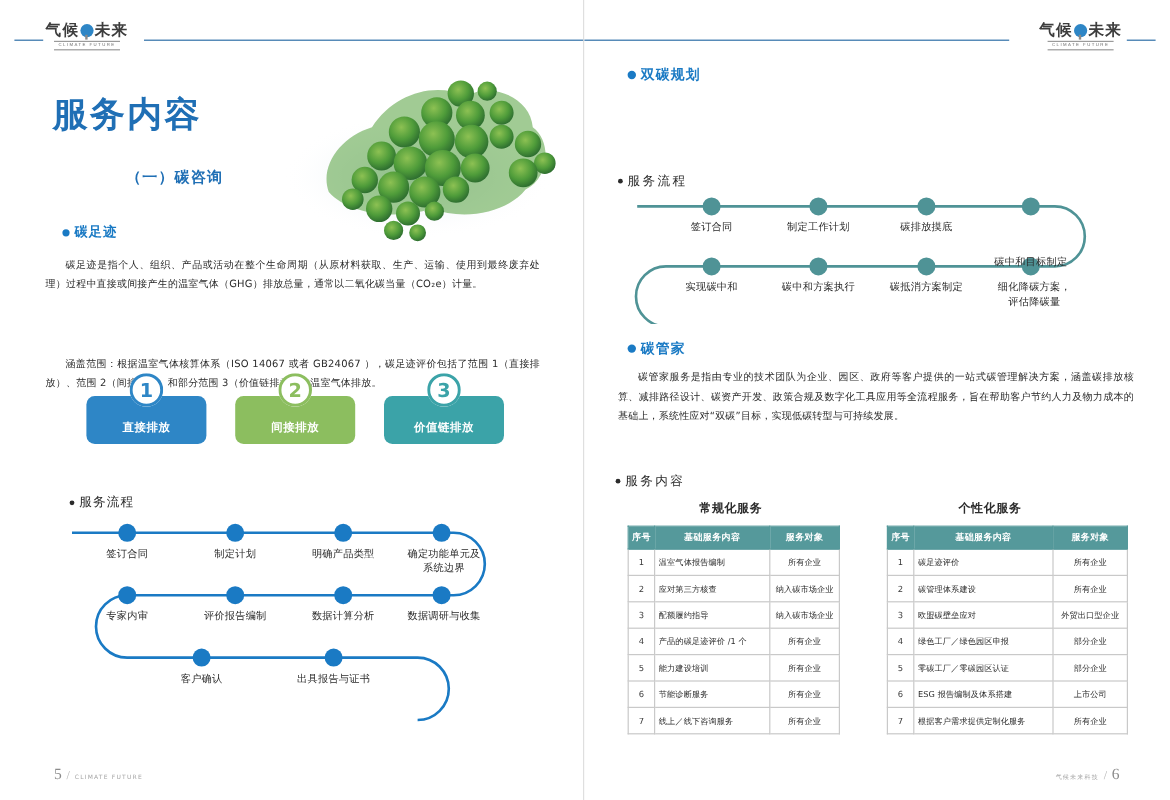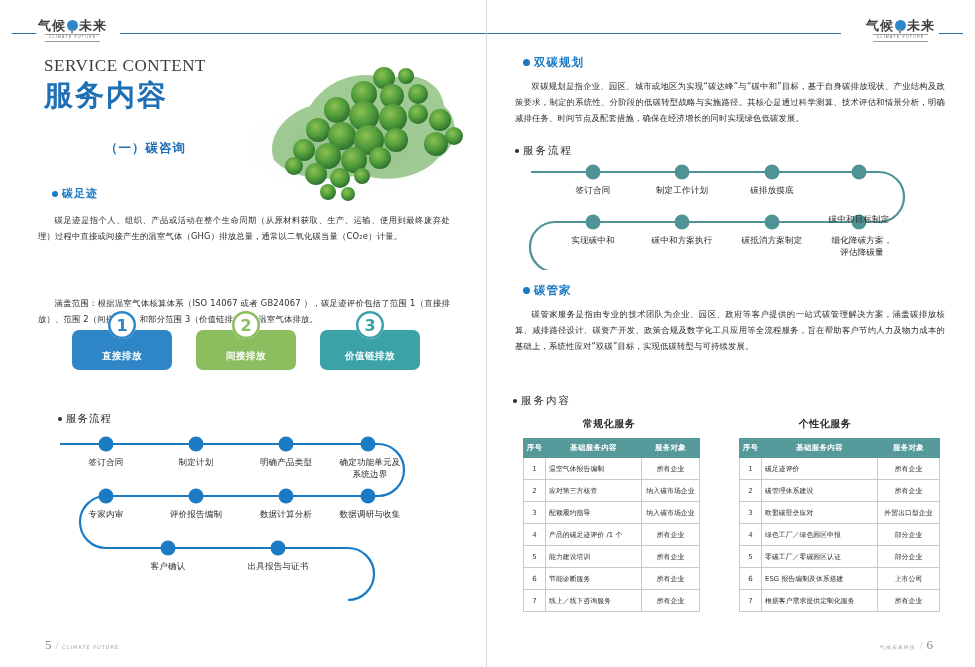--- a/index.html
+++ b/index.html
@@ -87,21 +87,20 @@
     </div>
     <div class="logo" style="left:38px;">
       <div class="zh">
         <span>气候</span>
         <span class="mark"></span>
         <span>未来</span>
       </div>
       <div class="en">CLIMATE FUTURE</div>
     </div>
 
-    <div class="svc-en">SERVICE CONTENT</div>
     <div class="svc-zh">服务内容</div>
     <div class="sub-title">（一）碳咨询</div>
 
     <svg class="forest" viewBox="0 0 230 155">
       <defs>
         <radialGradient id="shadow" cx="50%" cy="50%" r="50%">
           <stop offset="0%" stop-color="#cfdbe8" stop-opacity=".85"></stop>
           <stop offset="100%" stop-color="#ffffff" stop-opacity="0"></stop>
         </radialGradient>
         <radialGradient id="can" cx="40%" cy="35%" r="65%">
@@ -225,23 +224,20 @@
         <span class="mark"></span>
         <span>未来</span>
       </div>
       <div class="en">CLIMATE FUTURE</div>
     </div>
 
     <div class="bullet-h" style="left:36px;top:55px;font-size:11.5px;">
       <span class="dot" style="width:7px;height:7px;"></span>
       <span>双碳规划</span>
     </div>
-    <div class="body-p" style="left:28px;top:78px;width:430px;">
-      <p>双碳规划是指企业、园区、城市或地区为实现“碳达峰”与“碳中和”目标，基于自身碳排放现状、产业结构及政策要求，制定的系统性、分阶段的低碳转型战略与实施路径。其核心是通过科学测算、技术评估和情景分析，明确减排任务、时间节点及配套措施，确保在经济增长的同时实现绿色低碳发展。</p>
-    </div>
 
     <div class="plain-h" style="left:28px;top:144px;">
       <span class="dot"></span>
       <span>服务流程</span>
     </div>
 
     <div class="flow" style="left:20px;top:160px;width:440px;height:110px;">
       <svg width="440" height="110" viewBox="0 0 440 110">
         <path d="M24 12 H372 A25 25 0 0 1 372 62 H48 A25 25 0 0 0 48 112" fill="none" stroke="#4f9396" stroke-width="2.2"></path>
         <g fill="#4f9396">

